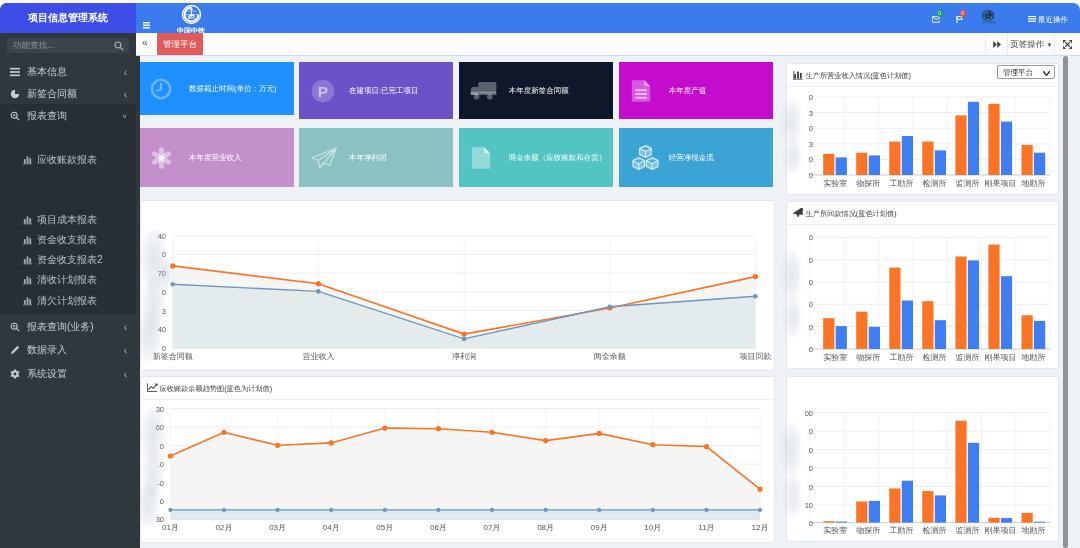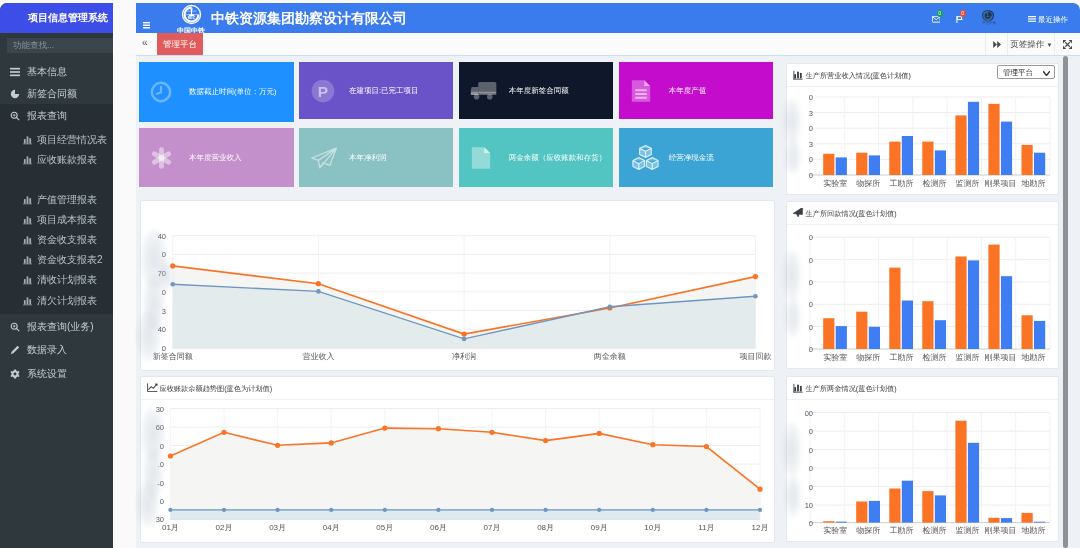--- a/index.html
+++ b/index.html
@@ -1,20 +1,20 @@
 <!DOCTYPE html>
 <html><head>
 <meta charset="utf-8">
 <style>
 html,body{margin:0;padding:0;}
 body{width:1080px;height:548px;overflow:hidden;position:relative;background:#fafafa;
   font-family:"Liberation Sans",sans-serif;}
 .abs{position:absolute;}
 
-#sidebar{left:0;top:3px;width:113px;height:545px;background:#2f383d;border-top-left-radius:7px;overflow:hidden;}
+#sidebar{left:0;top:3px;width:140px;height:545px;background:#2f383d;border-top-left-radius:7px;overflow:hidden;}
 #sidehead{position:absolute;left:0;top:0;width:136px;height:30px;background:#3c4de8;border-top-left-radius:7px;
   color:#fff;font-weight:bold;font-size:10px;text-align:center;line-height:30px;}
 #search{position:absolute;left:7px;top:5px;width:122px;height:15px;background:#3b464c;border-radius:0;}
 #search span{color:#8795a1;font-size:8.5px;line-height:15px;padding-left:6px;display:block;}
 #search svg{position:absolute;right:5px;top:2.5px;}
 .mitem{position:absolute;left:0;width:136px;height:22px;color:#c5ced4;font-size:10px;}
 .mitem .ic{position:absolute;left:10px;top:50%;transform:translateY(-50%);width:10px;height:10px;}
 .mitem .tx{position:absolute;left:27px;top:50%;transform:translateY(-50%);}
 .mitem .ch{position:absolute;right:9px;top:50%;transform:translateY(-50%);font-size:10px;color:#aab7bd;}
 .sub{position:absolute;left:0;width:136px;background:#272f34;}
@@ -40,21 +40,21 @@
 .tile svg{position:absolute;left:11px;top:50%;transform:translateY(-50%);}
 
 #sctrack{left:1059px;top:56px;width:21px;height:492px;background:#eef1f5;}
 #scthumb{left:1062.5px;top:56px;width:5.5px;height:492px;background:#8e9196;border-radius:3px;}
 .axis-lbl{font-size:7.5px;fill:#556;}
 .cat-lbl{font-size:8px;fill:#555;}
 </style>
 </head>
 <body>
 <div id="content" class="abs">
-    <div class="tile" style="left:3.0px;top:6px;height:60px;background:#1f90ff;">
+    <div class="tile" style="left:3.0px;top:6px;height:53px;background:#1f90ff;">
       <svg width="22" height="22" viewBox="0 0 30 30">
         <circle cx="15" cy="15" r="12.5" fill="none" stroke="rgba(255,255,255,0.35)" stroke-width="3.4"></circle>
         <path d="M15 8 V15.5 L9.5 17.5" fill="none" stroke="rgba(255,255,255,0.35)" stroke-width="3" stroke-linecap="round"></path>
       </svg>
       <span class="ttx" style="font-size:7.5px;">数据截止时间(单位：万元)</span>
     </div>
     <div class="tile" style="left:162.9px;top:6px;height:57px;background:#6a52c8;">
       <svg width="26" height="26" viewBox="0 0 32 32">
         <circle cx="16" cy="16" r="14" fill="rgba(255,255,255,0.22)"></circle>
         <text x="16" y="23" text-anchor="middle" font-size="19" font-weight="bold" fill="rgba(255,255,255,0.55)" font-family="Liberation Sans,sans-serif">P</text>
@@ -276,32 +276,20 @@
         <text class="cat-lbl" x="180.49999999999997" y="156.1" text-anchor="middle">监测所</text>
         <rect x="201.4" y="140.8" width="11.2" height="4.8" fill="#fb7324"></rect>
         <rect x="213.9" y="141.1" width="11.2" height="4.5" fill="#3e7ef2"></rect>
         <text class="cat-lbl" x="213.54999999999998" y="156.1" text-anchor="middle">刚果项目</text>
         <rect x="234.5" y="135.9" width="11.2" height="9.7" fill="#fb7324"></rect>
         <rect x="247.0" y="144.7" width="11.2" height="0.9" fill="#3e7ef2"></rect>
         <text class="cat-lbl" x="246.6" y="156.1" text-anchor="middle">地勘所</text>
       </svg>
       <div style="position:absolute;left:-4px;top:45px;width:18px;height:55px;background:radial-gradient(ellipse at center,rgba(176,188,201,0.38) 0%,rgba(176,188,201,0.18) 55%,rgba(176,188,201,0) 100%);filter:blur(2px);border-radius:50%;"></div>
       <div style="position:absolute;left:-2px;top:98px;width:16px;height:42px;background:radial-gradient(ellipse at center,rgba(176,188,201,0.38) 0%,rgba(176,188,201,0.18) 55%,rgba(176,188,201,0) 100%);filter:blur(2px);border-radius:50%;"></div>
-      <div class="phead">
-        <svg width="10" height="10" viewBox="0 0 12 12">
-          <g fill="#3a3f45">
-            <rect x="1.5" y="5" width="2.2" height="5"></rect>
-            <rect x="4.9" y="2" width="2.2" height="8"></rect>
-            <rect x="8.3" y="3.5" width="2.2" height="6.5"></rect>
-            <rect x="0.5" y="10.4" width="11" height="1.1"></rect>
-            <rect x="0.5" y="1" width="1.1" height="10.5"></rect>
-          </g>
-        </svg>
-        <span class="pt">生产所两金情况(蓝色计划值)</span>
-      </div>
     </div>
     <div class="panel" style="left:4px;top:144px;width:635px;height:171px;">
       <svg width="633" height="169" viewBox="0 0 633 169" style="position:absolute;left:0;top:0;">
         <line x1="31.7" y1="34.7" x2="614.4" y2="34.7" stroke="#ededed" stroke-width="1"></line>
         <line x1="31.7" y1="53.4" x2="614.4" y2="53.4" stroke="#ededed" stroke-width="1"></line>
         <line x1="31.7" y1="72.1" x2="614.4" y2="72.1" stroke="#ededed" stroke-width="1"></line>
         <line x1="31.7" y1="90.8" x2="614.4" y2="90.8" stroke="#ededed" stroke-width="1"></line>
         <line x1="31.7" y1="109.5" x2="614.4" y2="109.5" stroke="#ededed" stroke-width="1"></line>
         <line x1="31.7" y1="128.2" x2="614.4" y2="128.2" stroke="#ededed" stroke-width="1"></line>
         <line x1="31.7" y1="34.7" x2="31.7" y2="146.9" stroke="#f2f2f2" stroke-width="1"></line>
@@ -458,52 +446,30 @@
   <div class="mitem" style="top:102.3px;">
     <svg class="ic" viewBox="0 0 12 12">
         <circle cx="5" cy="5" r="3.6" fill="none" stroke="#c3ccd2" stroke-width="1.3"></circle>
         <line x1="7.7" y1="7.7" x2="11" y2="11" stroke="#c3ccd2" stroke-width="1.4"></line>
         <line x1="3.4" y1="5" x2="6.6" y2="5" stroke="#c3ccd2" stroke-width="1"></line>
         <line x1="5" y1="3.4" x2="5" y2="6.6" stroke="#c3ccd2" stroke-width="1"></line>
       </svg>
     <span class="tx">报表查询</span>
       <span class="ch" style="font-size:8px;">˅</span>
     </div>
-  <div class="sitem" style="top:126.7px;">
-      <svg class="ic" viewBox="0 0 10 10">
-        <g fill="#9fabb3">
-          <rect x="1" y="4" width="2" height="5"></rect>
-          <rect x="4" y="1" width="2" height="8"></rect>
-          <rect x="7" y="3" width="2" height="6"></rect>
-          <rect x="0" y="9" width="10" height="1"></rect>
-        </g>
-      </svg>
-      <span class="tx">项目经营情况表</span>
-    </div>
   <div class="sitem" style="top:146.8px;">
       <svg class="ic" viewBox="0 0 10 10">
         <g fill="#9fabb3">
           <rect x="1" y="4" width="2" height="5"></rect>
           <rect x="4" y="1" width="2" height="8"></rect>
           <rect x="7" y="3" width="2" height="6"></rect>
           <rect x="0" y="9" width="10" height="1"></rect>
         </g>
       </svg>
       <span class="tx">应收账款报表</span>
-    </div>
-  <div class="sitem" style="top:187px;">
-      <svg class="ic" viewBox="0 0 10 10">
-        <g fill="#9fabb3">
-          <rect x="1" y="4" width="2" height="5"></rect>
-          <rect x="4" y="1" width="2" height="8"></rect>
-          <rect x="7" y="3" width="2" height="6"></rect>
-          <rect x="0" y="9" width="10" height="1"></rect>
-        </g>
-      </svg>
-      <span class="tx">产值管理报表</span>
     </div>
   <div class="sitem" style="top:207.1px;">
       <svg class="ic" viewBox="0 0 10 10">
         <g fill="#9fabb3">
           <rect x="1" y="4" width="2" height="5"></rect>
           <rect x="4" y="1" width="2" height="8"></rect>
           <rect x="7" y="3" width="2" height="6"></rect>
           <rect x="0" y="9" width="10" height="1"></rect>
         </g>
       </svg>
@@ -594,21 +560,20 @@
       <circle cx="25" cy="25" r="21.5" fill="none" stroke="#fff" stroke-width="3.2"></circle>
       <path d="M25 8.5 A16.5 16.5 0 1 0 41.5 25" fill="none" stroke="#fff" stroke-width="5"></path>
       <g stroke="#fff" stroke-width="1.2" fill="none">
           <path d="M13 17 H37 M11 25 H40 M25 7.5 V28"></path>
         </g>
       <path d="M21.5 11 H28.5 L26.8 14.5 H23.2 Z M23.6 14 h2.8 v11 h-2.8 Z M19.5 25 h11 l1.8 3.5 h-14.6 Z" fill="#fff"></path>
       <text x="25" y="35" font-size="8.5" fill="#fff" text-anchor="middle" font-weight="bold" font-family="Liberation Sans,sans-serif">REC</text>
     </svg>
     <div style="color:#fff;font-size:7px;font-weight:bold;margin-top:-3px;white-space:nowrap;">中国中铁</div>
   </div>
-  <div id="tbtitle">中铁资源集团勘察设计有限公司</div>
   <div style="position:absolute;right:140px;top:13px;">
     <svg width="8.5" height="6.5" viewBox="0 0 13 10" style="display:block;">
         <rect x="0.5" y="0.5" width="12" height="9" rx="1" fill="none" stroke="#fff" stroke-width="1.4"></rect>
         <path d="M0.5 1 L6.5 5.5 L12.5 1" fill="none" stroke="#fff" stroke-width="1.4"></path>
       </svg>
     <div style="position:absolute;left:5px;top:-6px;width:6.5px;height:6.5px;border-radius:50%;background:#18a058;color:#fff;font-size:5px;text-align:center;line-height:6.5px;">0</div>
   </div>
   <div style="position:absolute;right:117px;top:12.5px;">
     <svg width="7.5" height="7" viewBox="0 0 11 11" style="display:block;">
         <path d="M1 0 V11" stroke="#fff" stroke-width="1.6"></path>

